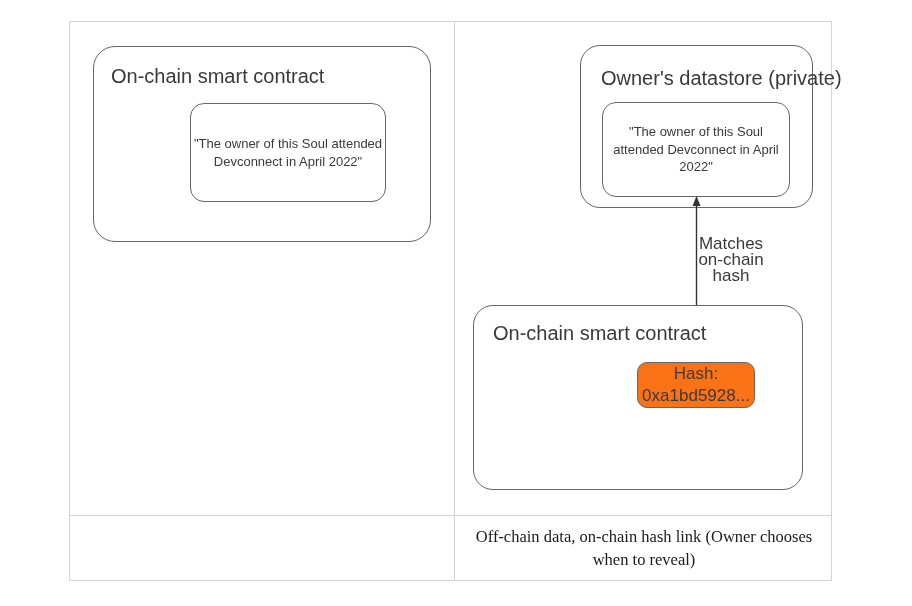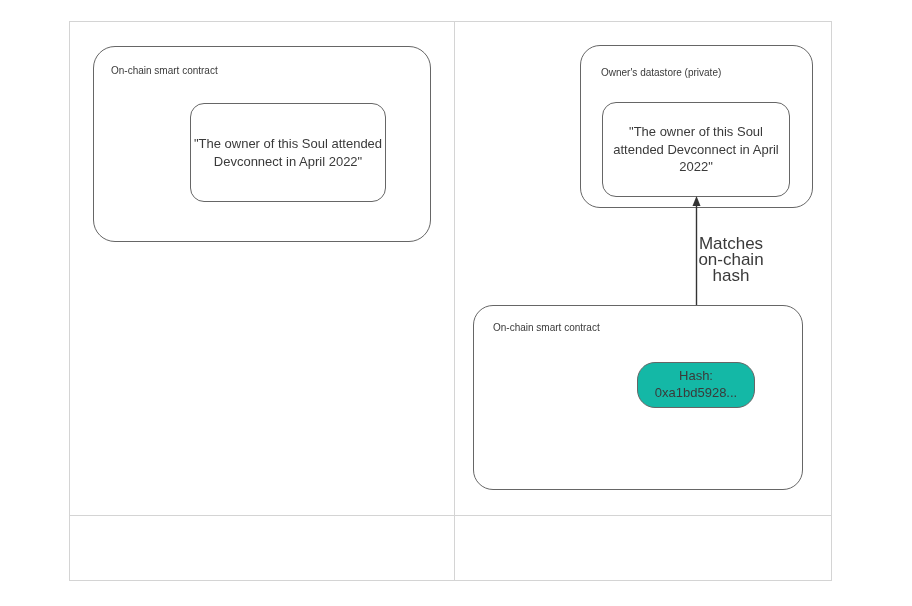--- a/index.html
+++ b/index.html
@@ -27,48 +27,49 @@
     font-size:16.5px; color:#1a1a1a; text-align:center; line-height:1.38;
   }
   .caption-left  { left:0;    width:384px; }
   .caption-right { left:385px; width:378px; padding:0 8px; }
 
   
   .rbox {
     position:absolute; border:1px solid #666666; border-radius:22px; background:#fff;
   }
   .box-label {
-    position:absolute; font-size:10px; color:#3a3a3a; white-space:nowrap;
+    position:absolute; font-size:20px; color:#3a3a3a; white-space:nowrap;
   }
   .claim {
     position:absolute; border:1px solid #666666; border-radius:14px; background:#fff;
     display:flex; align-items:center; justify-content:center;
     text-align:center; font-size:13px; color:#3a3a3a; line-height:1.35;
     padding:0 1px;
   }
   .hashbox {
     position:absolute; left:637px; top:362px; width:118px; height:46px;
-    border:1px solid #666666; border-radius:18px; background:#14b8a6;
+    border:1px solid #666666; border-radius:10px; background:#f97316;
     display:flex; flex-direction:column; align-items:center; justify-content:center;
-    font-size:13px; color:#3a3a3a; line-height:1.3; text-align:center;
+    font-size:17px; color:#3a3a3a; line-height:1.3; text-align:center;
   }
   .arrow-svg { position:absolute; left:690px; top:195px; }
   .arrow-label {
     position:absolute; left:697px; top:236px; width:68px;
     font-size:17px; color:#3a3a3a; text-align:center; line-height:16px;
   }
 </style>
 </head>
 <body>
 
 <div class="canvas">
 
   <div class="frame">
     <div class="vdiv"></div>
     <div class="hdiv"></div>
+    <div class="caption caption-right">Off-chain data, on-chain hash link (Owner chooses when to reveal)</div>
   </div>
 
   <div class="rbox" style="left:93px; top:46px; width:338px; height:196px;">
     <span class="box-label" style="left:17px; top:18px;">On-chain smart contract</span>
   </div>
   <div class="claim" style="left:190px; top:103px; width:196px; height:99px;">
     <span>"The owner of this Soul attended Devconnect in April 2022"</span>
   </div>
 
   <div class="rbox" style="left:580px; top:45px; width:233px; height:163px; border-radius:20px;">

